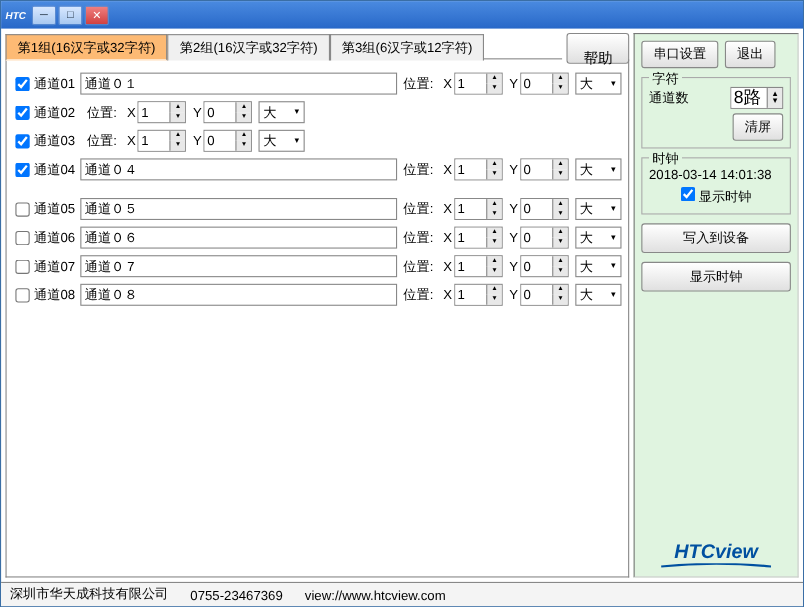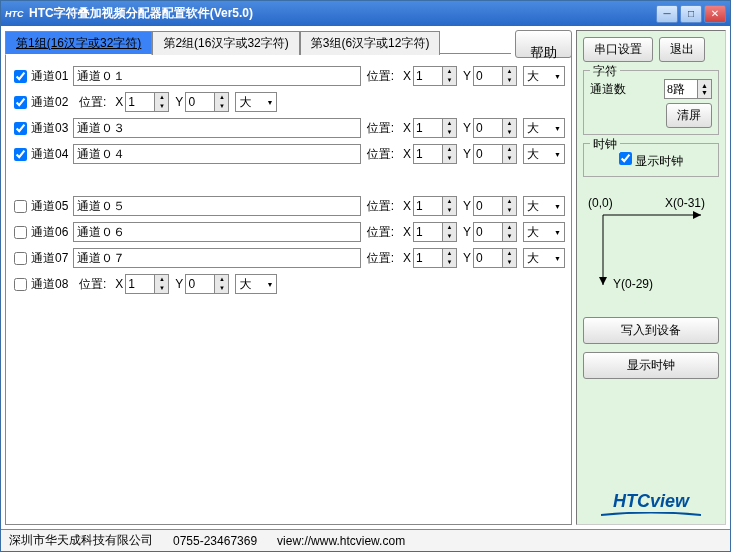--- a/index.html
+++ b/index.html
@@ -9,21 +9,21 @@
 .titlebar-icon { width: 24px; font-size: 9px; font-weight: bold; font-style: italic; color: #fff; }
 .titlebar-text { flex: 1; font-weight: bold; font-size: 12px; }
 .win-btns { display: flex; gap: 2px; }
 .win-btn { width: 22px; height: 18px; background: linear-gradient(to bottom, #d8e8ff, #a8c8f0); border: 1px solid #5a8ad0; border-radius: 2px; display: flex; align-items: center; justify-content: center; font-size: 10px; color: #234; cursor: pointer; }
 .win-btn.close { background: linear-gradient(to bottom, #f08080, #d04040); color: #fff; }
 .content { display: flex; height: calc(100% - 25px - 22px); }
 .left-panel { flex: 1; padding: 4px; }
 .right-panel { width: 150px; background: #e0f4e0; border: 1px inset #ccc; margin: 4px 4px 4px 0; padding: 6px; display: flex; flex-direction: column; }
 .tabs { display: flex; height: 24px; }
 .tab { padding: 3px 10px; border: 1px solid #888; background: #f0f0f0; cursor: pointer; position: relative; top: 1px; border-bottom: none; }
-.tab.active { background: #3b82f6; border-bottom: 1px solid #fff; z-index: 2; text-decoration: underline; }
+.tab.active { background: #fdba74; border-bottom: 1px solid #fff; z-index: 2; }
 .tab-spacer { flex: 1; border-bottom: 1px solid #888; }
 .help-btn { padding: 13px 14px; border: 1px solid #888; background: linear-gradient(#fff,#e0e0e0); cursor: pointer; margin-left: 4px; border-radius: 3px; }
 .tab-body { border: 1px solid #888; border-top: none; height: calc(100% - 24px); padding: 10px 6px; }
 .row { display: flex; align-items: center; height: 24px; margin-bottom: 2px; }
 .row input[type=checkbox] { margin: 0 4px 0 2px; }
 .row .chlabel { width: 42px; }
 .row .chname { flex: 1; height: 20px; border: 1px solid #888; padding: 1px 3px; font-family: inherit; font-size: 12px; }
 .row .poslabel { margin: 0 3px 0 6px; }
 .row .axis { margin: 0 2px 0 6px; }
 .spin { display: inline-flex; border: 1px solid #888; height: 20px; }
@@ -31,35 +31,34 @@
 .spin .arrows { display: flex; flex-direction: column; width: 14px; }
 .spin .arrow { flex: 1; font-size: 6px; text-align: center; background: #e8e8e8; border-left: 1px solid #888; cursor: pointer; line-height: 8px; }
 .size-sel { margin-left: 6px; width: 42px; height: 20px; border: 1px solid #888; display: flex; align-items: center; padding: 0 3px; justify-content: space-between; cursor: pointer; }
 .top-btns { display: flex; gap: 6px; margin-bottom: 8px; }
 .btn { padding: 3px 10px; border: 1px solid #888; background: linear-gradient(#fff,#e0e0e0); border-radius: 3px; cursor: pointer; font-family: inherit; font-size: 12px; }
 .group { border: 1px solid #aaa; padding: 8px 6px 6px; margin-bottom: 8px; position: relative; }
 .group-title { position: absolute; top: -8px; left: 6px; background: #e0f4e0; padding: 0 3px; }
 .field-row { display: flex; align-items: center; margin-bottom: 4px; }
 .field-row label { flex: 1; }
 .combo { display: flex; border: 1px solid #888; height: 20px; background: #fff; }
-.combo input { width: 32px; border: none; padding: 0 2px; font-family: Liberation Serif, serif; font-size: 12px; }
+.combo input { width: 32px; border: none; padding: 0 2px; font-family: Liberation Sans, sans-serif; font-size: 16px; }
 .combo .drop { width: 14px; background: #e8e8e8; border-left: 1px solid #888; display: flex; align-items: center; justify-content: center; font-size: 7px; cursor: pointer; }
 .diagram { margin: 8px 0 14px; position: relative; height: 110px; }
 .wide-btn { width: 100%; padding: 4px; margin-bottom: 8px; border: 1px solid #888; background: linear-gradient(#fff,#e0e0e0); border-radius: 3px; cursor: pointer; font-family: Liberation Mono, monospace; font-size: 12px; }
 .logo { text-align: center; font-size: 18px; font-weight: bold; font-style: italic; color: #0050a0; margin-top: auto; }
 .logo .view { color: #0050a0; }
 .statusbar { height: 22px; border-top: 1px solid #888; display: flex; align-items: center; padding: 0 8px; gap: 20px; background: #f4f4f4; }
 </style>
 </head>
 <body>
 
 <div class="window">
   <div class="titlebar">
     <span class="titlebar-icon">HTC</span>
-    <span class="titlebar-text">HTC字符叠加视频分配器配置软件(Ver5.0)</span>
     <div class="win-btns">
       <div class="win-btn">─</div>
       <div class="win-btn">□</div>
       <div class="win-btn close">✕</div>
     </div>
   </div>
 
   <div class="content">
     <div class="left-panel">
       <div class="tabs">
@@ -117,21 +116,20 @@
               </span>
             </span>
             <span class="size-sel">
               <span>大</span>
               <span style="font-size:7px">▼</span>
             </span>
           </div>
           <div class="row" style="">
             <input type="checkbox" checked="" style="">
             <span class="chlabel">通道03</span>
-            <input class="chname" value="通道０３" style="">
             <span class="poslabel">位置:</span>
             <span class="axis">X</span>
             <span class="spin">
               <input value="1" style="">
               <span class="arrows">
                 <span class="arrow">▲</span>
                 <span class="arrow">▼</span>
               </span>
             </span>
             <span class="axis">Y</span>
@@ -166,21 +164,21 @@
               <span class="arrows">
                 <span class="arrow">▲</span>
                 <span class="arrow">▼</span>
               </span>
             </span>
             <span class="size-sel">
               <span>大</span>
               <span style="font-size:7px">▼</span>
             </span>
           </div>
-          <div class="row" style="margin-top:28px;">
+          <div class="row" style="margin-top:12px;">
             <input type="checkbox" style="">
             <span class="chlabel">通道05</span>
             <input class="chname" value="通道０５" style="">
             <span class="poslabel">位置:</span>
             <span class="axis">X</span>
             <span class="spin">
               <input value="1" style="">
               <span class="arrows">
                 <span class="arrow">▲</span>
                 <span class="arrow">▼</span>
@@ -247,20 +245,21 @@
               </span>
             </span>
             <span class="size-sel">
               <span>大</span>
               <span style="font-size:7px">▼</span>
             </span>
           </div>
           <div class="row" style="">
             <input type="checkbox" style="">
             <span class="chlabel">通道08</span>
+            <input class="chname" value="通道０８" style="">
             <span class="poslabel">位置:</span>
             <span class="axis">X</span>
             <span class="spin">
               <input value="1" style="">
               <span class="arrows">
                 <span class="arrow">▲</span>
                 <span class="arrow">▼</span>
               </span>
             </span>
             <span class="axis">Y</span>
@@ -294,37 +293,27 @@
             <div class="drop">▲<br>▼</div>
           </div>
         </div>
         <div style="text-align:right">
           <button class="btn">清屏</button>
         </div>
       </div>
 
       <div class="group">
         <span class="group-title">时钟</span>
+        <div style="margin-bottom:4px">2018-03-14 14:01:38</div>
         <div style="text-align:center">
           <input type="checkbox" checked="" style="">
           <span>显示时钟</span>
         </div>
       </div>
 
-      <div class="diagram">
-        <svg width="140" height="110">
-          <text x="5" y="14" font-size="12">(0,0)</text>
-          <line x1="20" y1="22" x2="118" y2="22" stroke="#000" stroke-width="1"></line>
-          <polygon points="118,22 110,18 110,26" fill="#000"></polygon>
-          <text x="82" y="14" font-size="12">X(0-31)</text>
-          <line x1="20" y1="22" x2="20" y2="92" stroke="#000" stroke-width="1"></line>
-          <polygon points="20,92 16,84 24,84" fill="#000"></polygon>
-          <text x="30" y="95" font-size="12">Y(0-29)</text>
-        </svg>
-      </div>
 
       <button class="wide-btn">写入到设备</button>
       <button class="wide-btn">显示时钟</button>
 
       <div class="logo">
         <span>HTC</span><span class="view">view</span>
         <svg width="100" height="6" style="display:block;margin:0 auto">
             <path d="M0 3 Q50 -2 100 3" stroke="#0050a0" fill="none" stroke-width="2"></path>
           </svg>
       </div>

